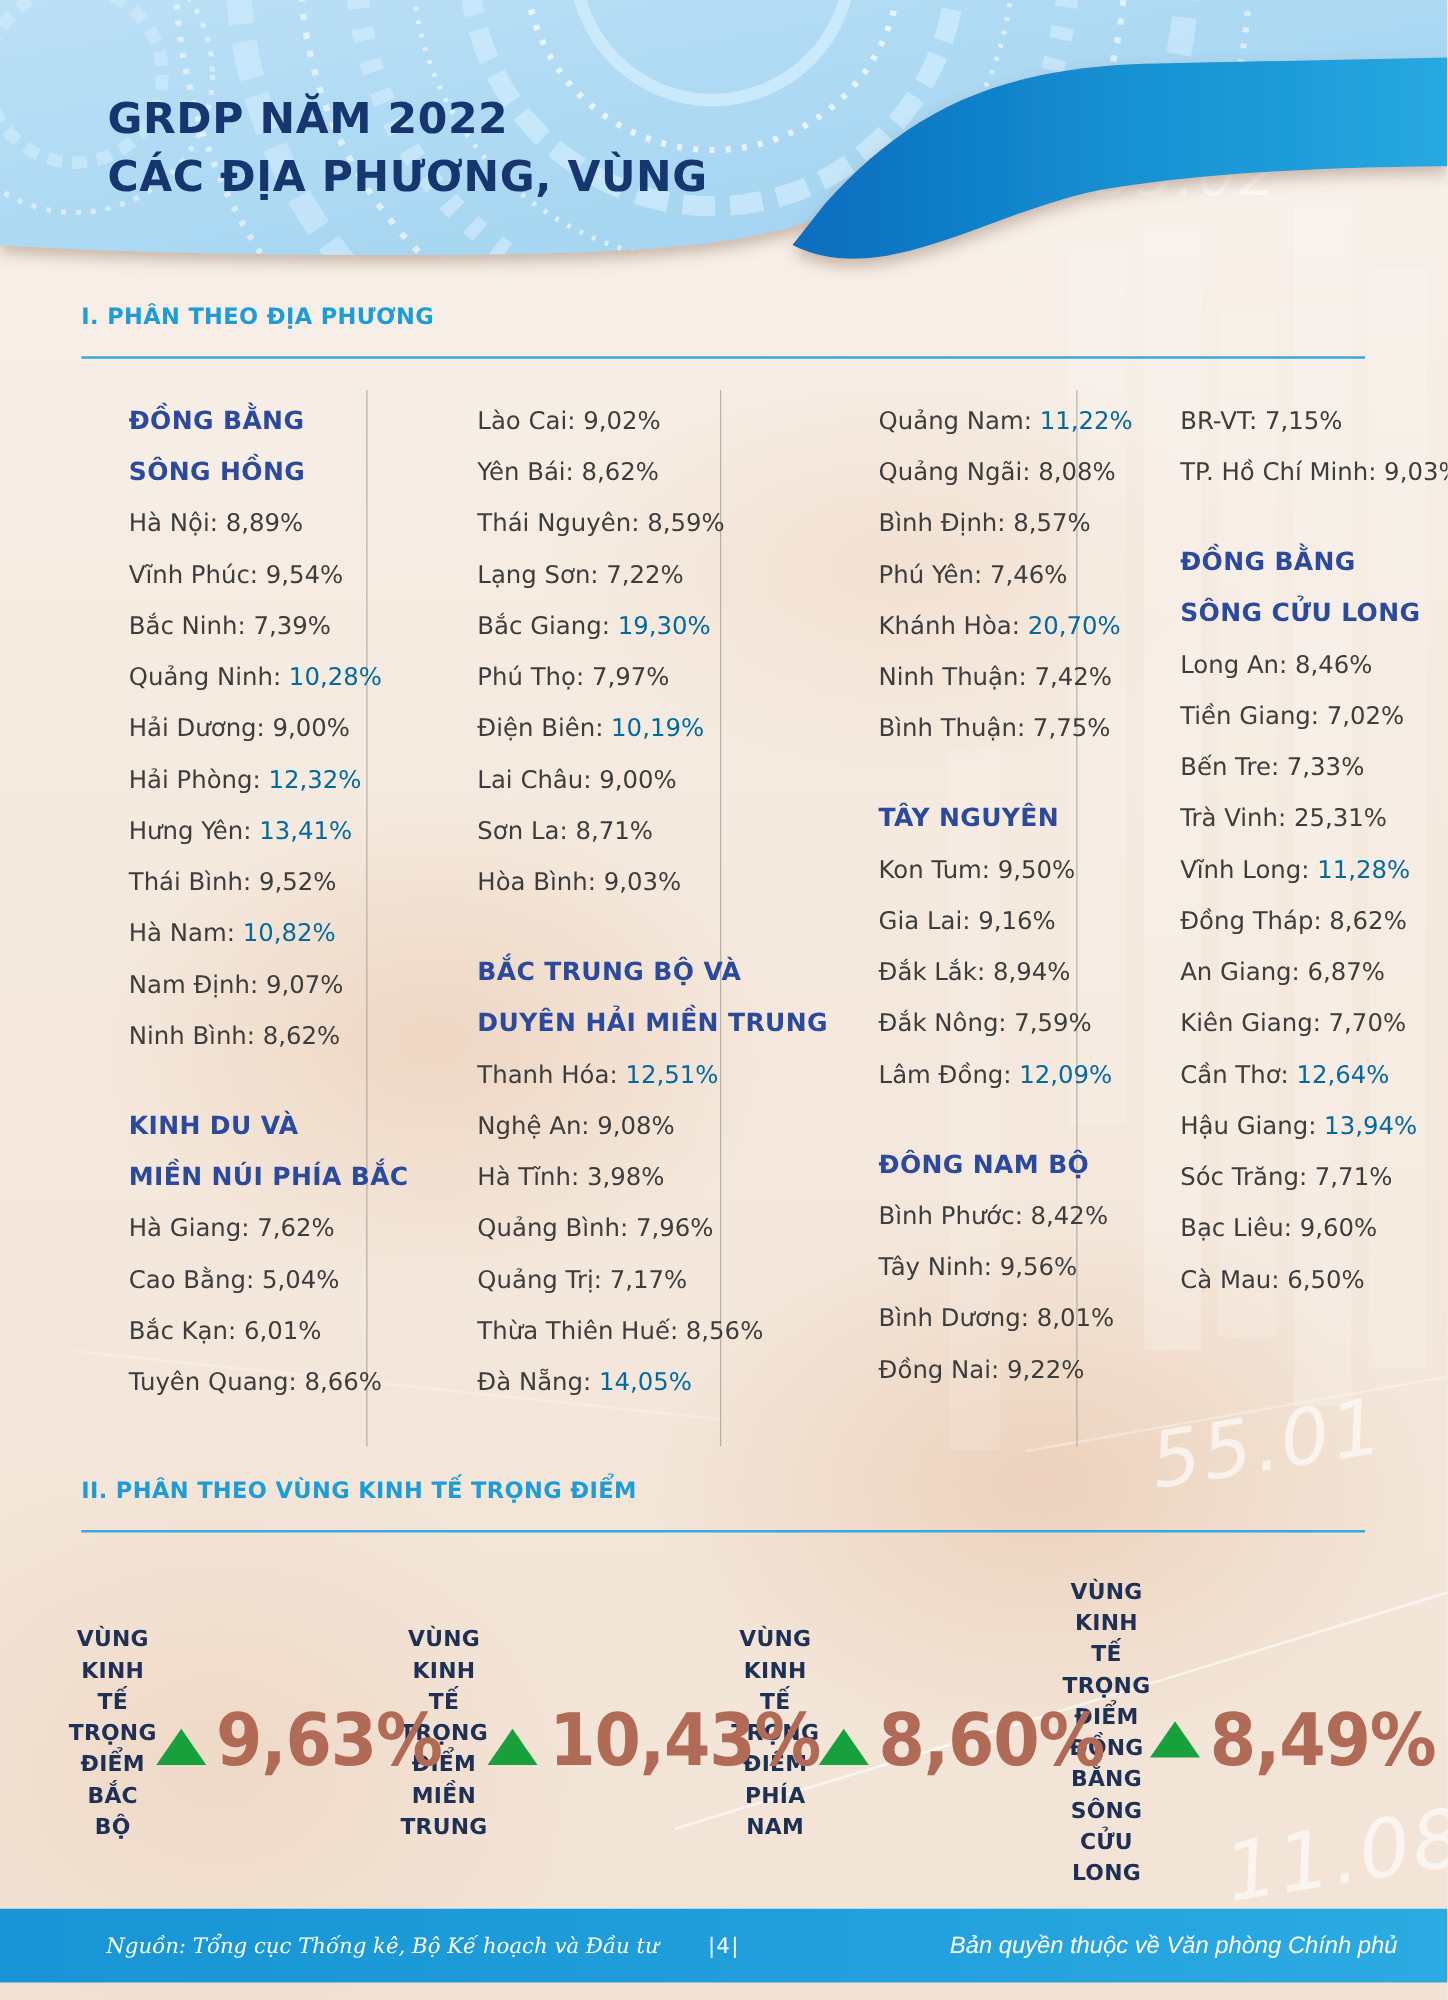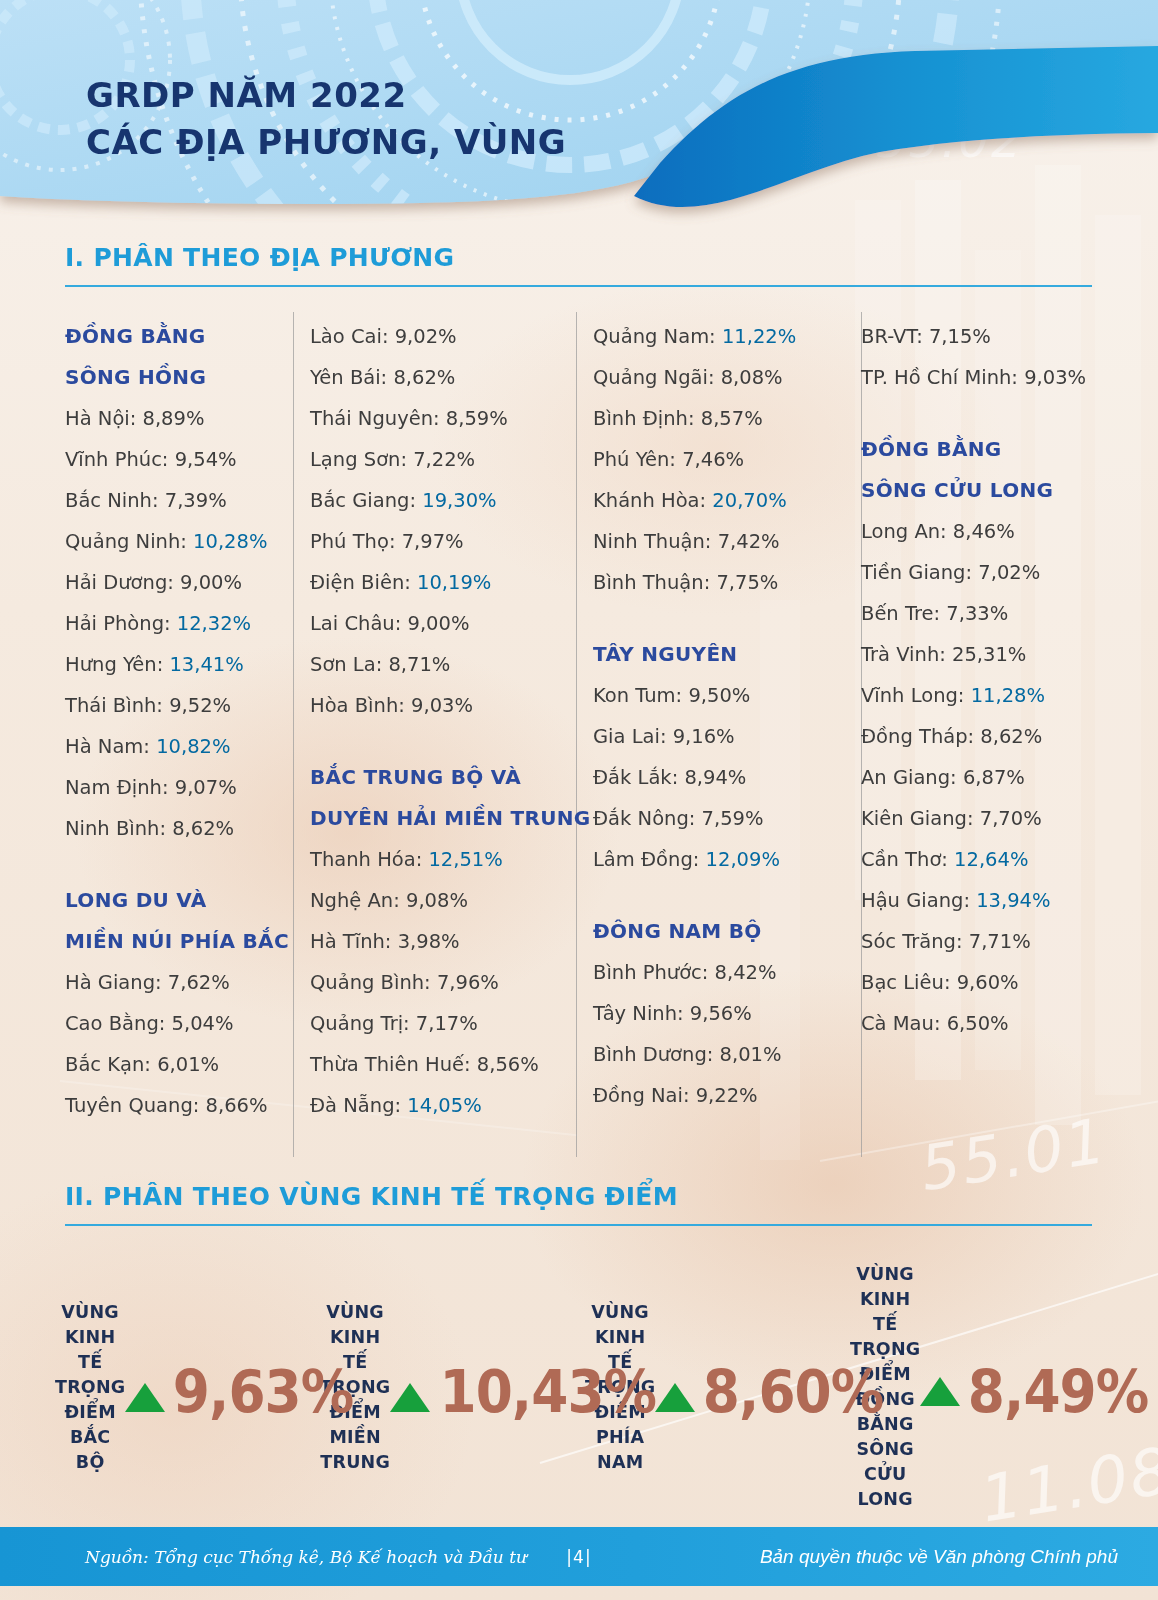--- a/index.html
+++ b/index.html
@@ -30,32 +30,32 @@
   .wm-bot{top:1448px;left:980px;font-size:64px;transform:rotate(-9deg);}
   
   .header-svg{position:absolute;top:0;left:0;z-index:2;}
   .header-title{
     position:absolute;top:72px;left:86px;z-index:3;
     color:#17356f;font-size:34px;font-weight:800;line-height:47px;letter-spacing:.5px;
   }
   
   .sec-title{
     position:absolute;left:65px;z-index:3;
-    color:#1e9cd8;font-size:25px;font-weight:800;letter-spacing:.3px;white-space:nowrap;
+    color:#1e9cd8;font-size:18px;font-weight:800;letter-spacing:.3px;white-space:nowrap;
   }
   .sec1-title{top:243px;}
   .sec2-title{top:1182px;}
   .sec-rule{position:absolute;left:65px;width:1027px;height:2px;background:#35aade;z-index:3;}
   .rule1{top:285px;}
   .rule2{top:1224px;}
   
   .divider{position:absolute;width:1px;top:312px;height:845px;background:#9a9a9a;opacity:.7;z-index:2;}
   .div1{left:293px;} .div2{left:576px;} .div3{left:861px;}
   .columns{position:absolute;left:65px;top:316px;width:1070px;height:845px;display:flex;z-index:3;}
-  .col{box-sizing:border-box;}
+  .col{box-sizing:border-box;margin-left:38px;}
   .col0{width:228px;}
   .col1{width:283px;padding-left:17px;}
   .col2{width:285px;padding-left:17px;}
   .col3{width:274px;}
   .item{line-height:41px;font-size:19.5px;color:#3d3d3d;font-weight:500;white-space:nowrap;}
   .ival{color:#3d3d3d;}
   .ival.hl{color:#0369a1;}
   .region-h{color:#2b4a9e;font-size:20px;font-weight:800;line-height:41px;letter-spacing:.3px;margin-top:31px;white-space:nowrap;}
   .col > .region-h:first-child{margin-top:0;}
   
@@ -152,21 +152,21 @@
       <div class="item"><span class="iname">Bắc Ninh: </span><span class="ival">7,39%</span></div>
       <div class="item"><span class="iname">Quảng Ninh: </span><span class="ival hl">10,28%</span></div>
       <div class="item"><span class="iname">Hải Dương: </span><span class="ival">9,00%</span></div>
       <div class="item"><span class="iname">Hải Phòng: </span><span class="ival hl">12,32%</span></div>
       <div class="item"><span class="iname">Hưng Yên: </span><span class="ival hl">13,41%</span></div>
       <div class="item"><span class="iname">Thái Bình: </span><span class="ival">9,52%</span></div>
       <div class="item"><span class="iname">Hà Nam: </span><span class="ival hl">10,82%</span></div>
       <div class="item"><span class="iname">Nam Định: </span><span class="ival">9,07%</span></div>
       <div class="item"><span class="iname">Ninh Bình: </span><span class="ival">8,62%</span></div>
       <div class="region-h">
-        <div>LONG DU VÀ</div>
+        <div>KINH DU VÀ</div>
         <div>MIỀN NÚI PHÍA BẮC</div>
       </div>
       <div class="item"><span class="iname">Hà Giang: </span><span class="ival">7,62%</span></div>
       <div class="item"><span class="iname">Cao Bằng: </span><span class="ival">5,04%</span></div>
       <div class="item"><span class="iname">Bắc Kạn: </span><span class="ival">6,01%</span></div>
       <div class="item"><span class="iname">Tuyên Quang: </span><span class="ival">8,66%</span></div>
     </div>
     <div class="col col1">
       <div class="item"><span class="iname">Lào Cai: </span><span class="ival">9,02%</span></div>
       <div class="item"><span class="iname">Yên Bái: </span><span class="ival">8,62%</span></div>

